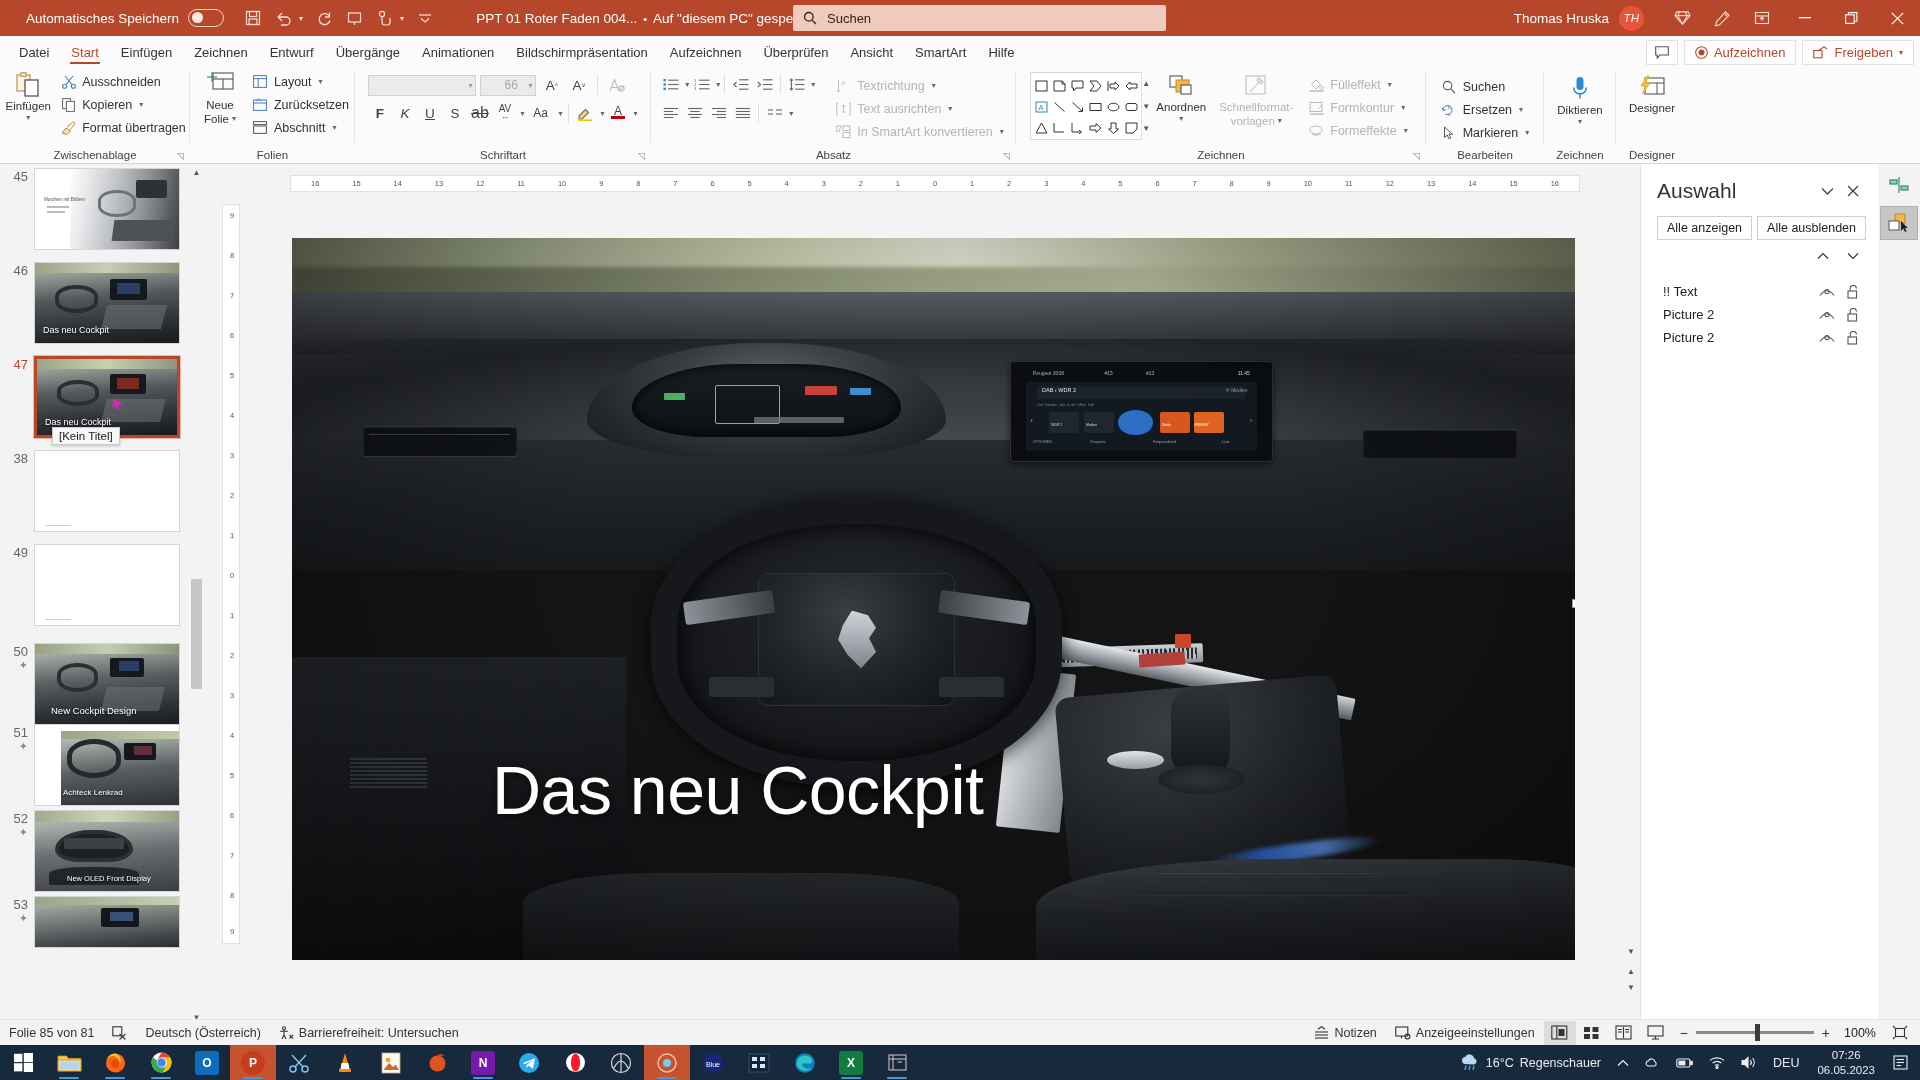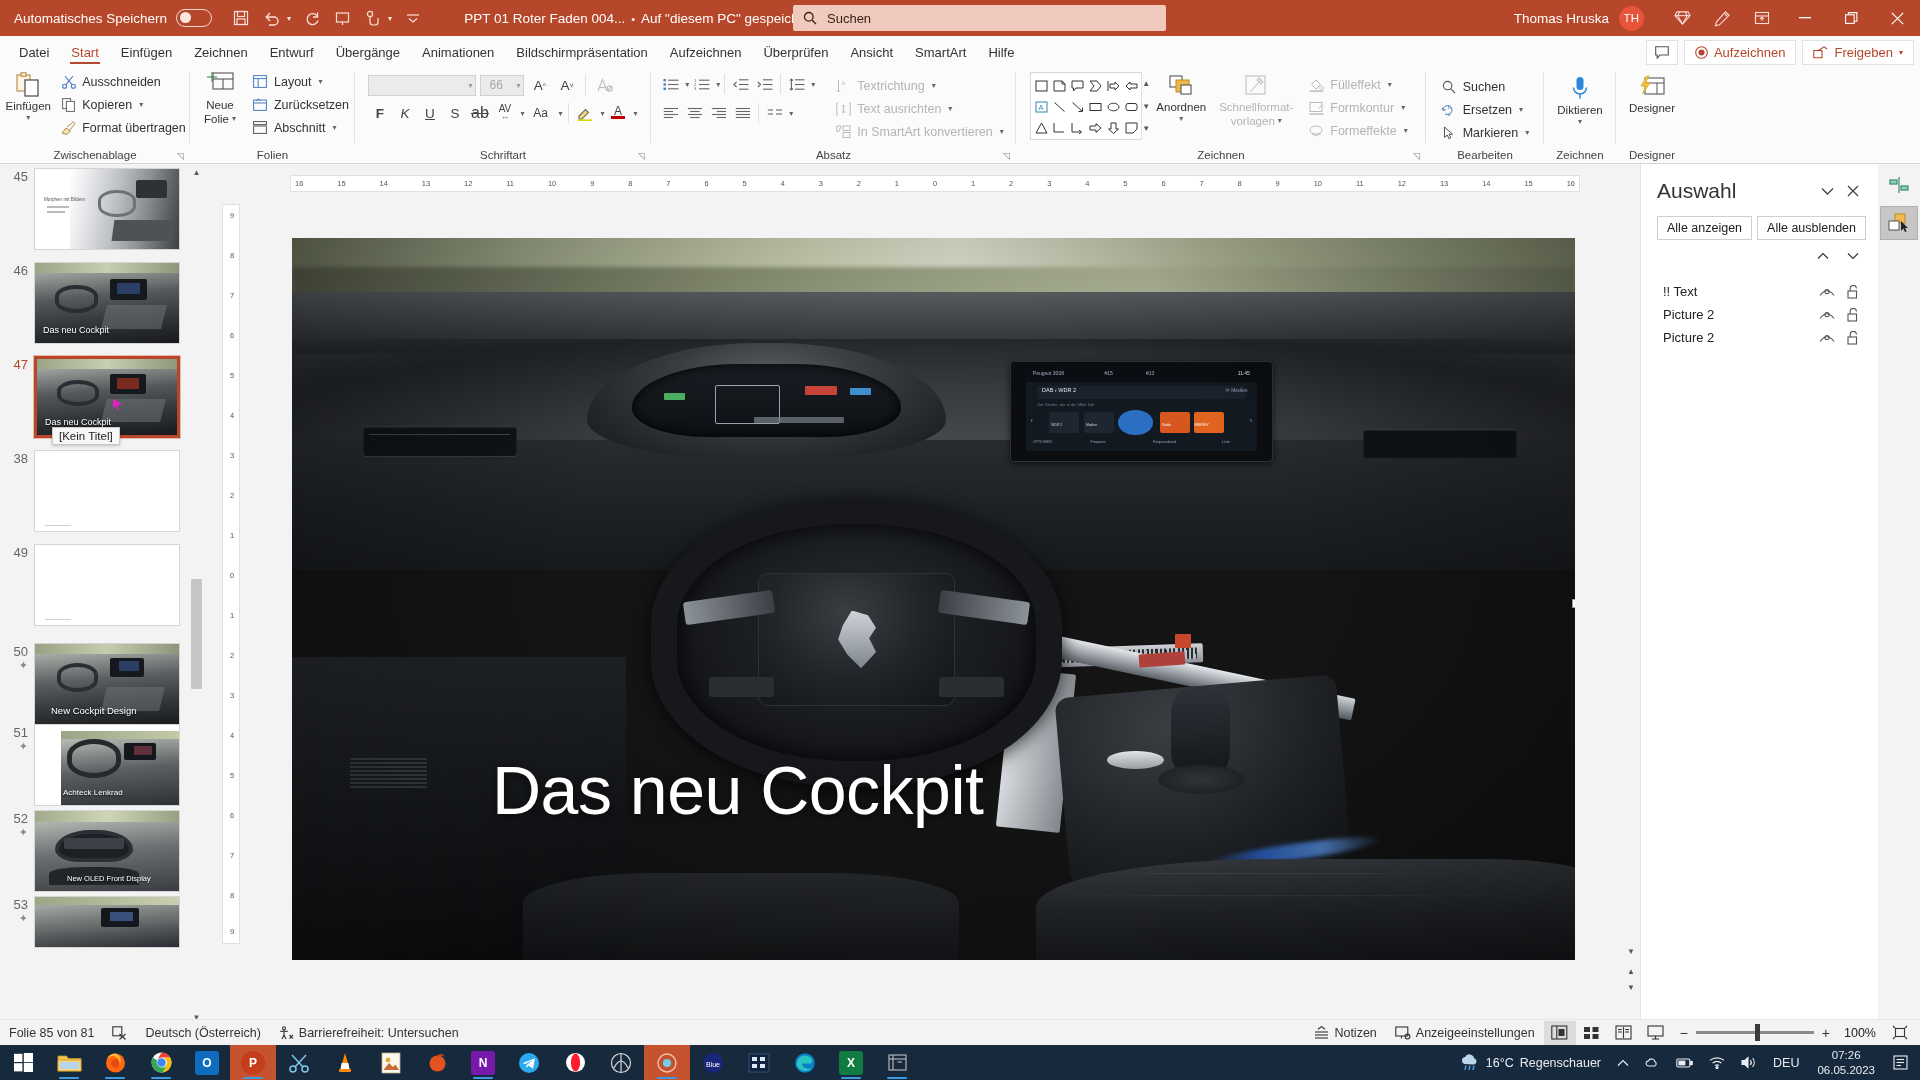--- a/index.html
+++ b/index.html
@@ -13,21 +13,21 @@
   }
   #app { position: relative; width: 1920px; height: 1080px; }
 
   
   .titlebar {
     position: absolute; top: 0; left: 0; width: 1920px; height: 36px;
     background: #b7472a;
     display: flex; align-items: center;
     color: #fff;
   }
-  .tb-left { display: flex; align-items: center; padding-left: 14px; gap: 0px; }
+  .tb-left { display: flex; align-items: center; padding-left: 26px; gap: 0px; }
   .tb-autosave-label { font-size: 13.5px; color: #fff; margin-right: 9px; white-space: nowrap; }
   .toggle {
     width: 36px; height: 18px; border-radius: 9px;
     border: 1.4px solid #f3d6cd; background: transparent;
     position: relative; cursor: pointer; margin-right: 14px;
   }
   .toggle .knob {
     position: absolute; top: 2px; left: 3px;
     width: 11px; height: 11px; border-radius: 50%;
     background: #fbe7e0;
@@ -54,21 +54,21 @@
   .tb-search .ph { font-size: 13px; color: #3a2018; margin-left: 10px; }
   .tb-right {
     position: absolute; right: 0; top: 0; height: 36px;
     display: flex; align-items: center; gap: 0;
   }
   .tb-user { font-size: 13.5px; color: #fff; margin-right: 10px; white-space: nowrap;}
   .tb-avatar {
     width: 25px; height: 25px; border-radius: 50%;
     background: #e8543a; color: #fff; font-size: 11.5px;
     display: flex; align-items: center; justify-content: center;
-    margin-right: 18px; cursor: pointer; letter-spacing: .3px;
+    margin-right: 18px; cursor: pointer; letter-spacing: .3px; font-style: italic;
   }
   .tb-win-btn {
     width: 46px; height: 36px; display: flex; align-items: center; justify-content: center;
     color: #fff; cursor: pointer;
   }
 
   
   .tabbar {
     position: absolute; top: 36px; left: 0; width: 1920px; height: 30px;
     background: #fbfbfb;
@@ -125,22 +125,22 @@
   .icobox { width: 17px; height: 17px; display: flex; align-items: center; justify-content: center; flex: 0 0 17px; }
   .icobox svg { display: block; }
   .cdown { font-size: 8px; color: #666; margin-left: 2px; }
 
   
   .fontface {
     width: 108px; height: 21px; background: #eceaea; border: 1px solid #d3d0d0;
     display: flex; align-items: center; justify-content: flex-end; padding-right: 3px; cursor: pointer;
   }
   .fontsize {
-    width: 44px; height: 21px; background: #eceaea; border: 1px solid #d3d0d0;
-    display: flex; align-items: center; justify-content: space-between; padding: 0 3px 0 8px;
+    width: 56px; height: 21px; background: #eceaea; border: 1px solid #d3d0d0;
+    display: flex; align-items: center; justify-content: space-between; padding: 0 3px 0 23px;
     font-size: 12px; color: #aaa; cursor: pointer;
   }
   .fbtn { width: 23px; height: 22px; display: flex; align-items: center; justify-content: center;
           font-size: 13.5px; color: #444; cursor: pointer; }
   .vdiv { width: 1px; height: 20px; background: #e0e0e0; margin: 0 3px; }
 
   
   .shapes-gal {
     display: flex; border: 1px solid #d8d8d8; background: #fff; height: 68px; width: 112px;
   }
@@ -183,21 +183,21 @@
 
   
   .vruler { position: absolute; left: 222px; top: 40px; width: 18px; height: 740px;
             background: #fff; border: 1px solid #e0e0e0; }
   .vtick { position: absolute; left: 0; width: 18px; text-align: center; font-size: 7.5px; color: #555; }
 
   
   .hruler { position: absolute; left: 290px; top: 11px; height: 17px; width: 1290px;
             background: #fff; border: 1px solid #e0e0e0;
             display: flex; align-items: center; justify-content: space-between;
-            padding: 0 4px; font-size: 7.5px; color: #555; }
+            padding: 0 20px; font-size: 7.5px; color: #555; }
   .hruler span { display: inline-block; }
 
   
   .slide {
     position: absolute; left: 292px; top: 74px; width: 1283px; height: 722px;
     background: #141414; overflow: hidden; cursor: default;
   }
   .slide-photo { position: absolute; inset: 0; }
   .slide-title {
     position: absolute; left: 200px; top: 518px;

